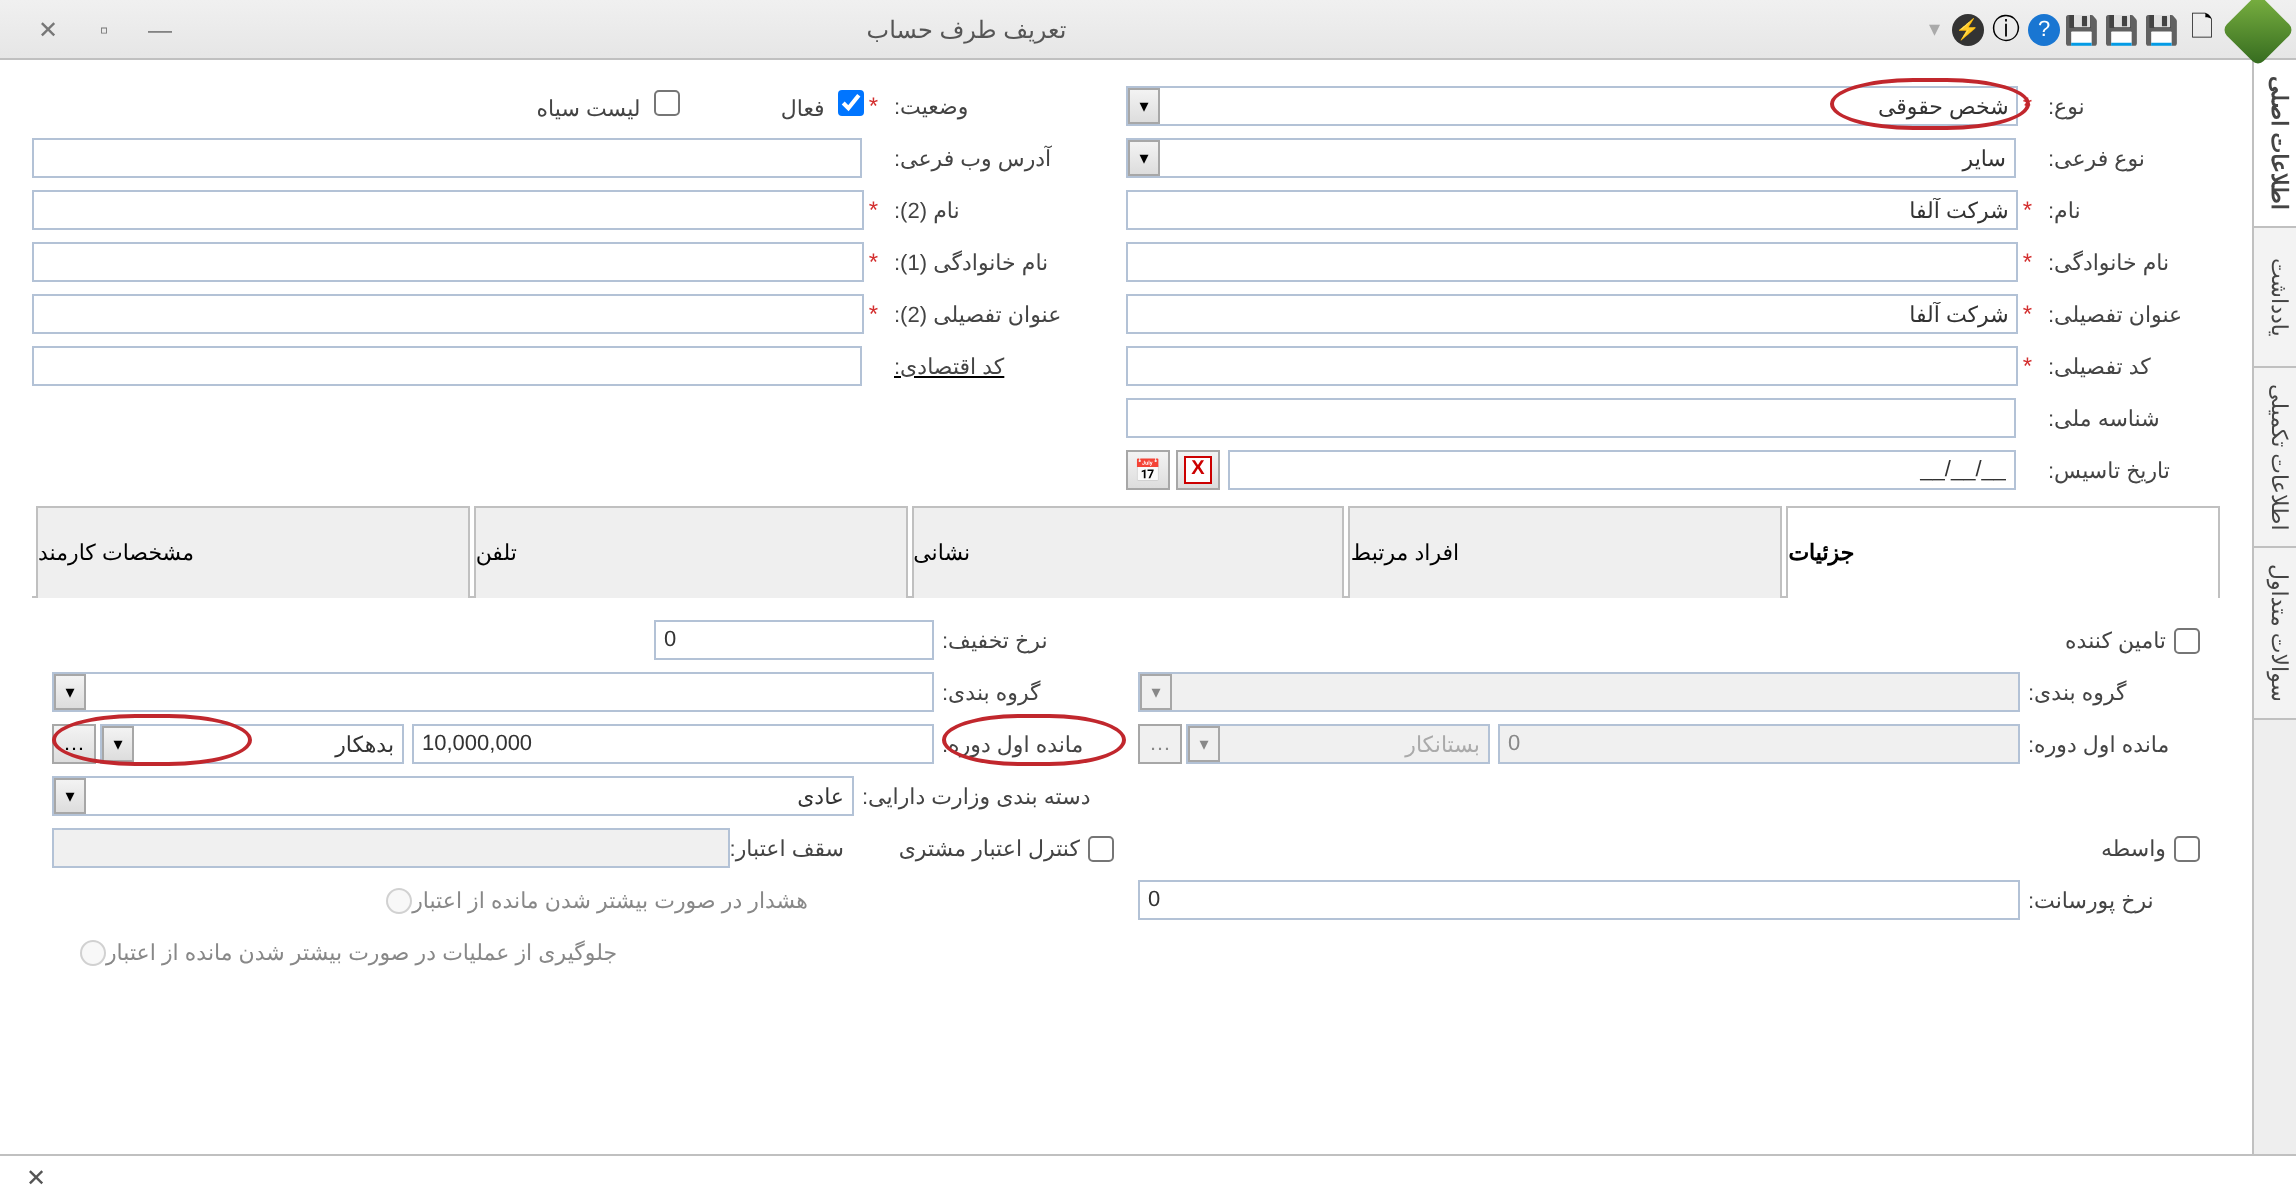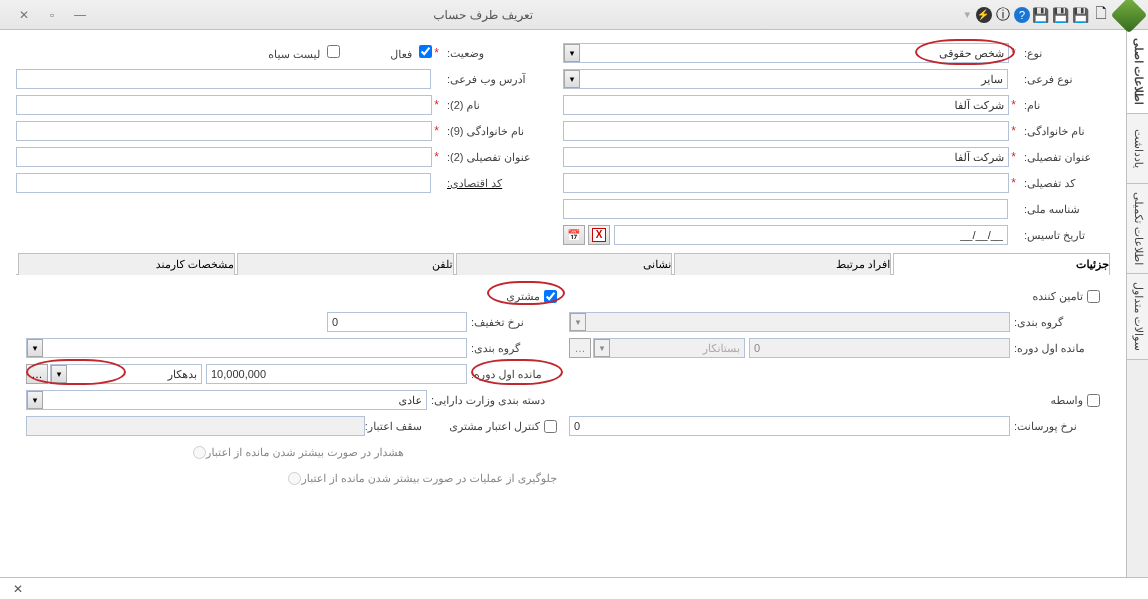--- a/index.html
+++ b/index.html
@@ -37,21 +37,21 @@
 .col-l { width:50%; display:flex; align-items:center; }
 .lbl { width:90px; text-align:left; color:#444; font-size:11px; padding-left:4px; white-space:nowrap;}
 .req { color:#d32f2f; font-size:12px; margin-left:2px; margin-right:4px;}
 .txt { flex:1; min-width:0; height:20px; border:1px solid #b3c2d6; background:#fff; padding:1px 4px; font-family:inherit; font-size:11px; color:#333;}
 .txt.num { text-align:left; direction:ltr;}
 .sel-wrap { position:relative; flex:1; display:flex; }
 .sel-btn { position:absolute; left:1px; top:1px; width:16px; height:18px; background:linear-gradient(#f3f3f3,#ddd); border:1px solid #a7a7a7; font-size:9px; display:flex; align-items:center; justify-content:center; cursor:pointer;}
 .chk { margin-left:4px; }
 .chk-lbl { color:#444; }
 .detail-tabs { display:flex; border-bottom:1px solid #c0c0c0; margin-top:6px; }
-.detail-tab { padding:4px 0; font-size:11px; cursor:pointer; border:1px solid #c0c0c0; border-bottom:none; background:#efefef; margin-left:2px; position:relative; top:1px; flex:1; text-align:right; min-width:0;}
+.detail-tab { padding:16px 0; font-size:11px; cursor:pointer; border:1px solid #c0c0c0; border-bottom:none; background:#efefef; margin-left:2px; position:relative; top:1px; flex:1; text-align:left; min-width:0;}
 .detail-tab.active { background:#fff; font-weight:bold;}
 .details-body { border:0 solid #c0c0c0; padding:10px 4px; display:flex; }
 .details-col { width:50%; padding:0 6px;}
 .btn-icon { width:22px; height:20px; background:linear-gradient(#f3f3f3,#ddd); border:1px solid #a7a7a7; cursor:pointer; font-size:11px; display:inline-flex; align-items:center; justify-content:center; margin-right:2px;}
 .highlight-oval { position:absolute; border:2px solid #c1272d; border-radius:50%/60%; pointer-events:none; background:transparent;}
 .bottom-bar { height:22px; border-top:1px solid #c0c0c0; display:flex; align-items:center; padding:0 8px; }
 .radio { margin-left:4px; }
 .ro { background:#f0f0f0; color:#888; }
 .date-btns { display:flex; gap:1px; margin-right:2px;}
 .red-x { display:inline-block; width:14px; height:14px; background:#fff; border:1px solid #c00; color:#c00; font-weight:bold; font-size:10px; text-align:center; line-height:12px;}
@@ -146,21 +146,21 @@
       </div>
     </div>
 
     <div class="row">
       <div class="col-r">
         <span class="lbl">نام خانوادگی:</span>
         <span class="req">*</span>
         <input class="txt" value="" style="">
       </div>
       <div class="col-l" style="padding-right:30px;">
-        <span class="lbl">نام خانوادگی (9):</span>
+        <span class="lbl">نام خانوادگی (1):</span>
         <span class="req">*</span>
         <input class="txt" value="" style="">
       </div>
     </div>
 
     <div class="row">
       <div class="col-r">
         <span class="lbl">عنوان تفصیلی:</span>
         <span class="req">*</span>
         <input class="txt" value="شرکت آلفا" style="">
@@ -244,25 +244,20 @@
           <input type="checkbox" class="chk" style="">
           <span class="chk-lbl">واسطه</span>
         </div>
         <div class="row">
           <span class="lbl">نرخ پورسانت:</span>
           <input class="txt num" value="0" style="">
         </div>
       </div>
 
       <div class="details-col">
-        <div class="row" style="position:relative;">
-          <input type="checkbox" class="chk" checked="" style="">
-          <span class="chk-lbl">مشتری</span>
-          <div class="highlight-oval" style="right:-8px; top:-4px; width:78px; height:24px;"></div>
-        </div>
         <div class="row">
           <span class="lbl">نرخ تخفیف:</span>
           <input class="txt num" style="flex: 0 0 140px;" value="0">
         </div>
         <div class="row">
           <span class="lbl">گروه بندی:</span>
           <div class="sel-wrap">
             <input class="txt" readonly="" style="">
             <div class="sel-btn">▾</div>
           </div>
@@ -288,21 +283,21 @@
         <div class="row">
           <input type="checkbox" class="chk" style="">
           <span class="chk-lbl" style="width:112px;">کنترل اعتبار مشتری</span>
           <span class="chk-lbl" style="margin-right:6px;">سقف اعتبار:</span>
           <input class="txt ro num" readonly="" value="" style="">
         </div>
         <div class="row" style="justify-content:center; padding-left:10px;">
           <span class="chk-lbl" style="color:#888;">هشدار در صورت بیشتر شدن مانده از اعتبار</span>
           <input type="radio" class="radio" name="credit-action" disabled="" style="">
         </div>
-        <div class="row" style="justify-content:flex-start; padding-left:10px;">
+        <div class="row" style="justify-content:flex-end; padding-left:10px;">
           <span class="chk-lbl" style="color:#888;">جلوگیری از عملیات در صورت بیشتر شدن مانده از اعتبار</span>
           <input type="radio" class="radio" name="credit-action" disabled="" style="">
         </div>
       </div>
     </div>
 
   </div>
 </div>
 
 <div class="bottom-bar">

